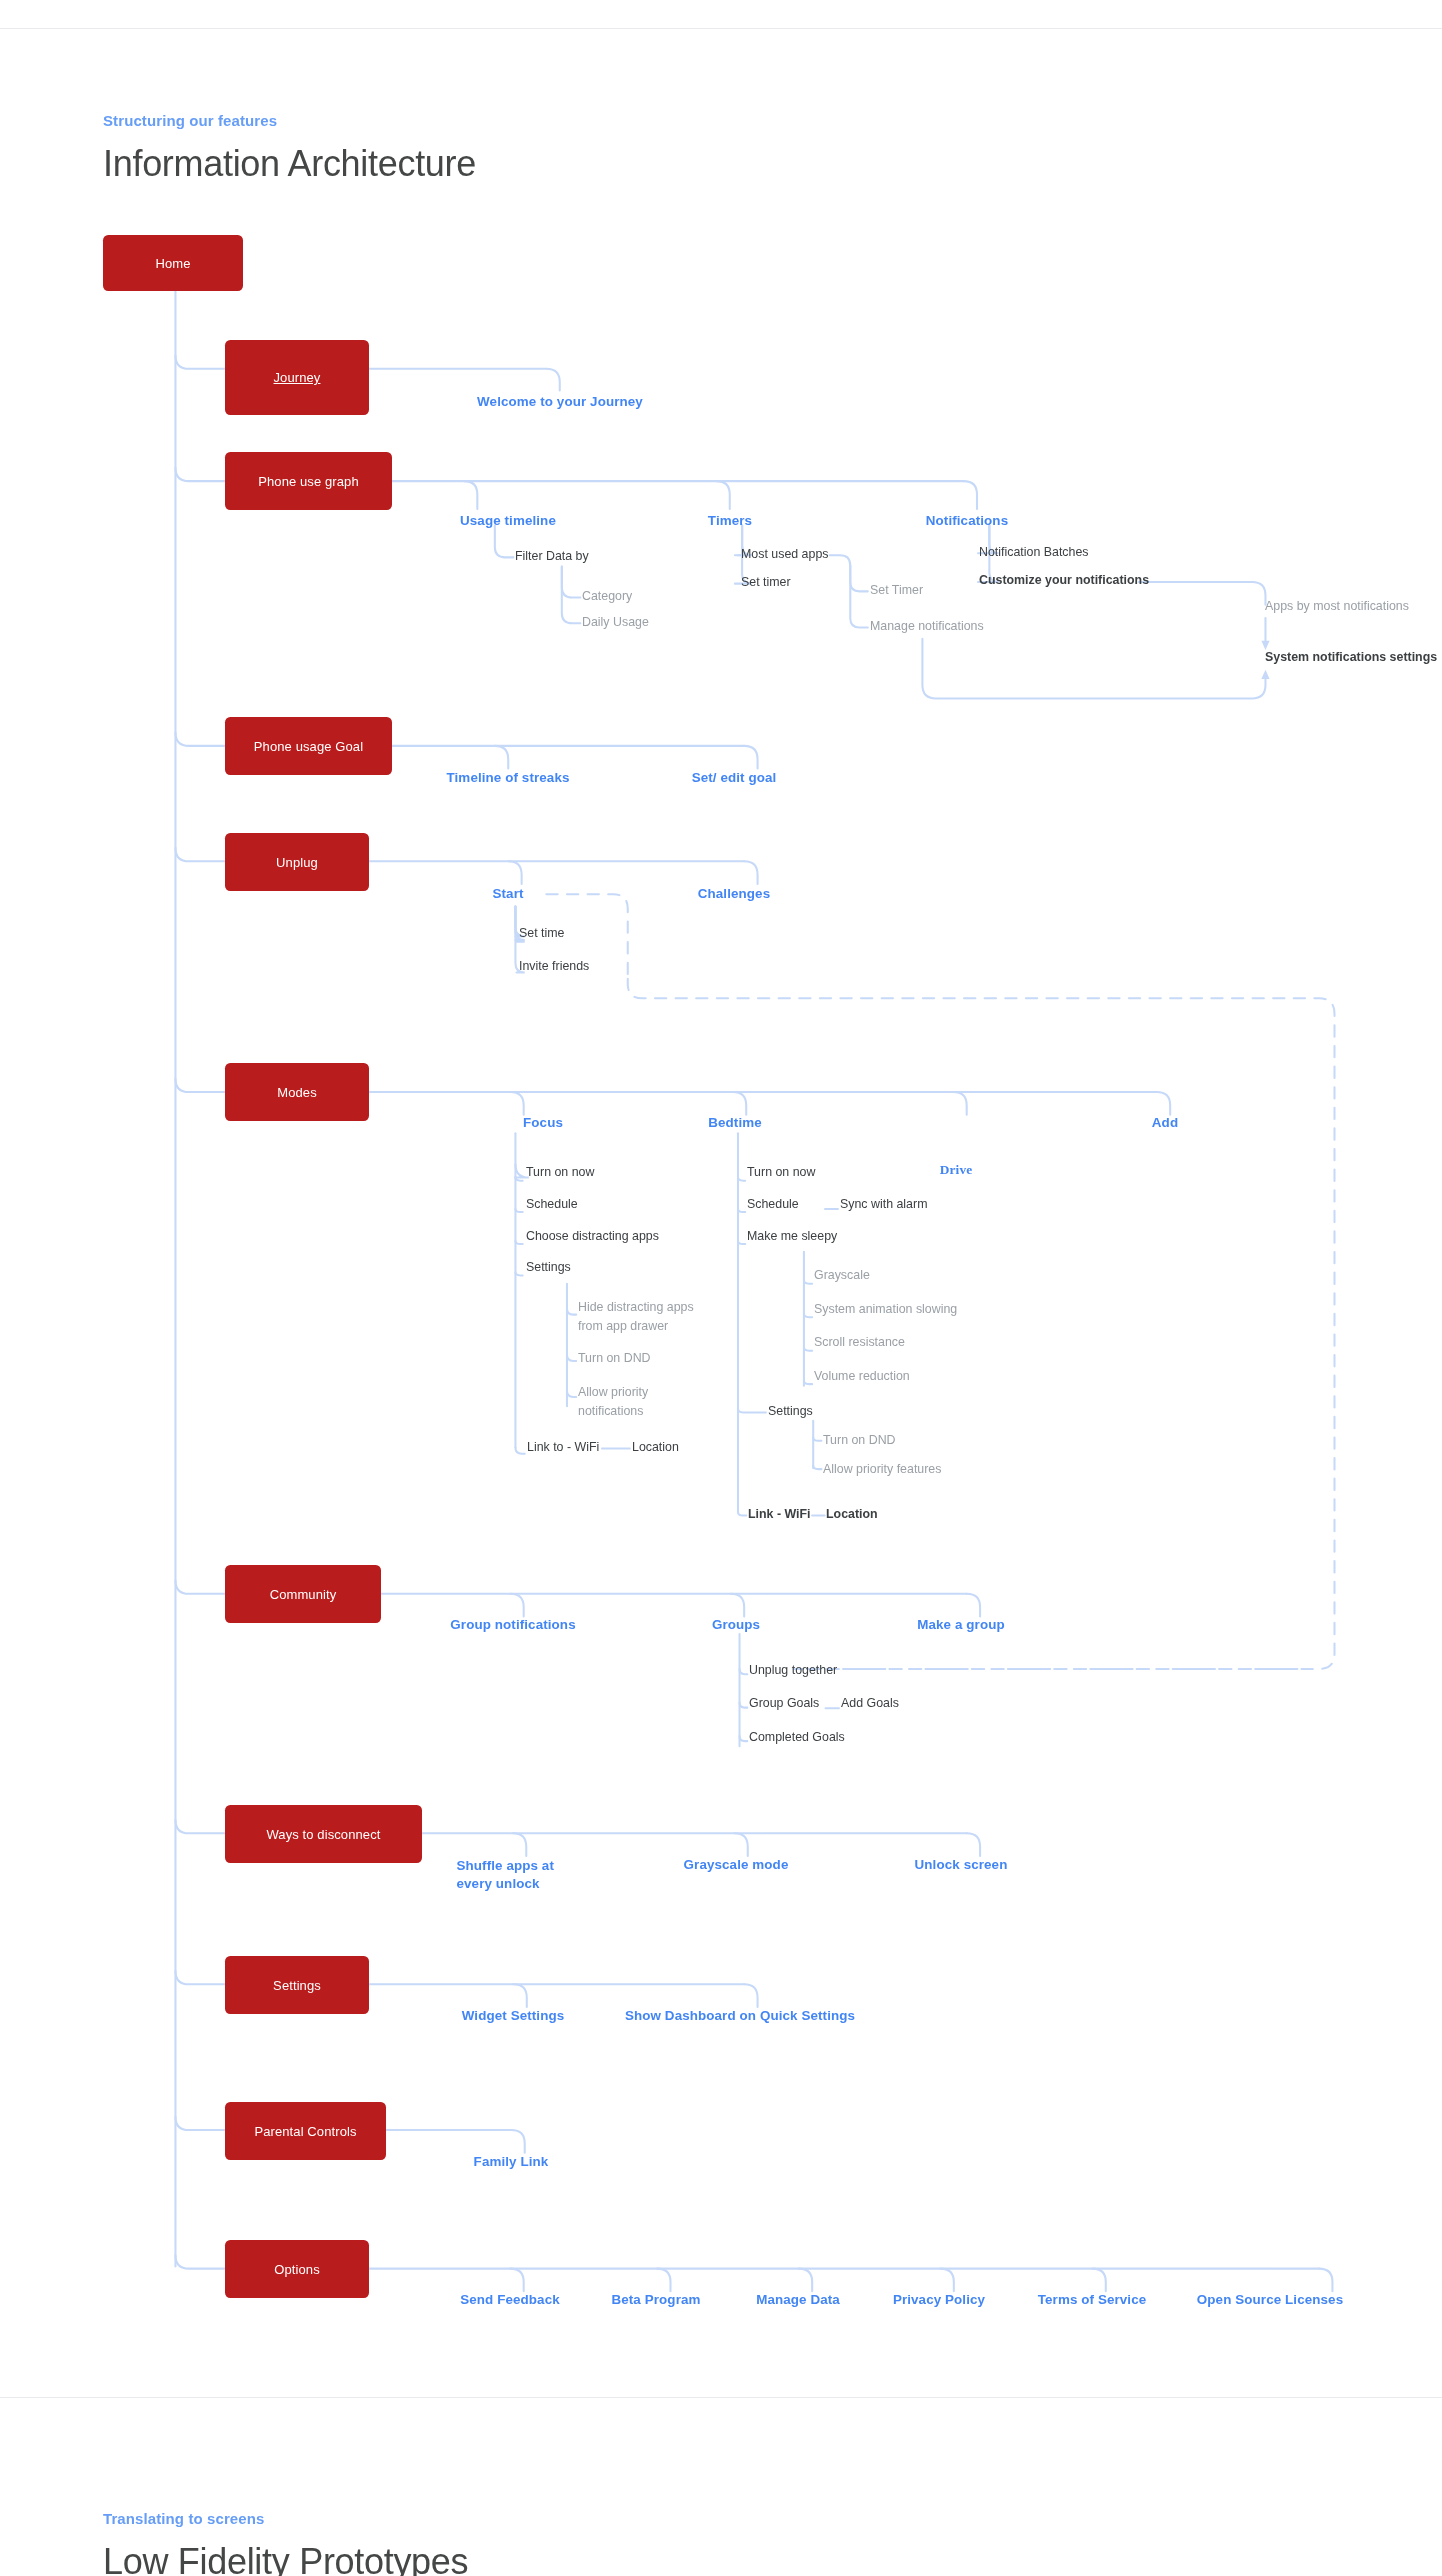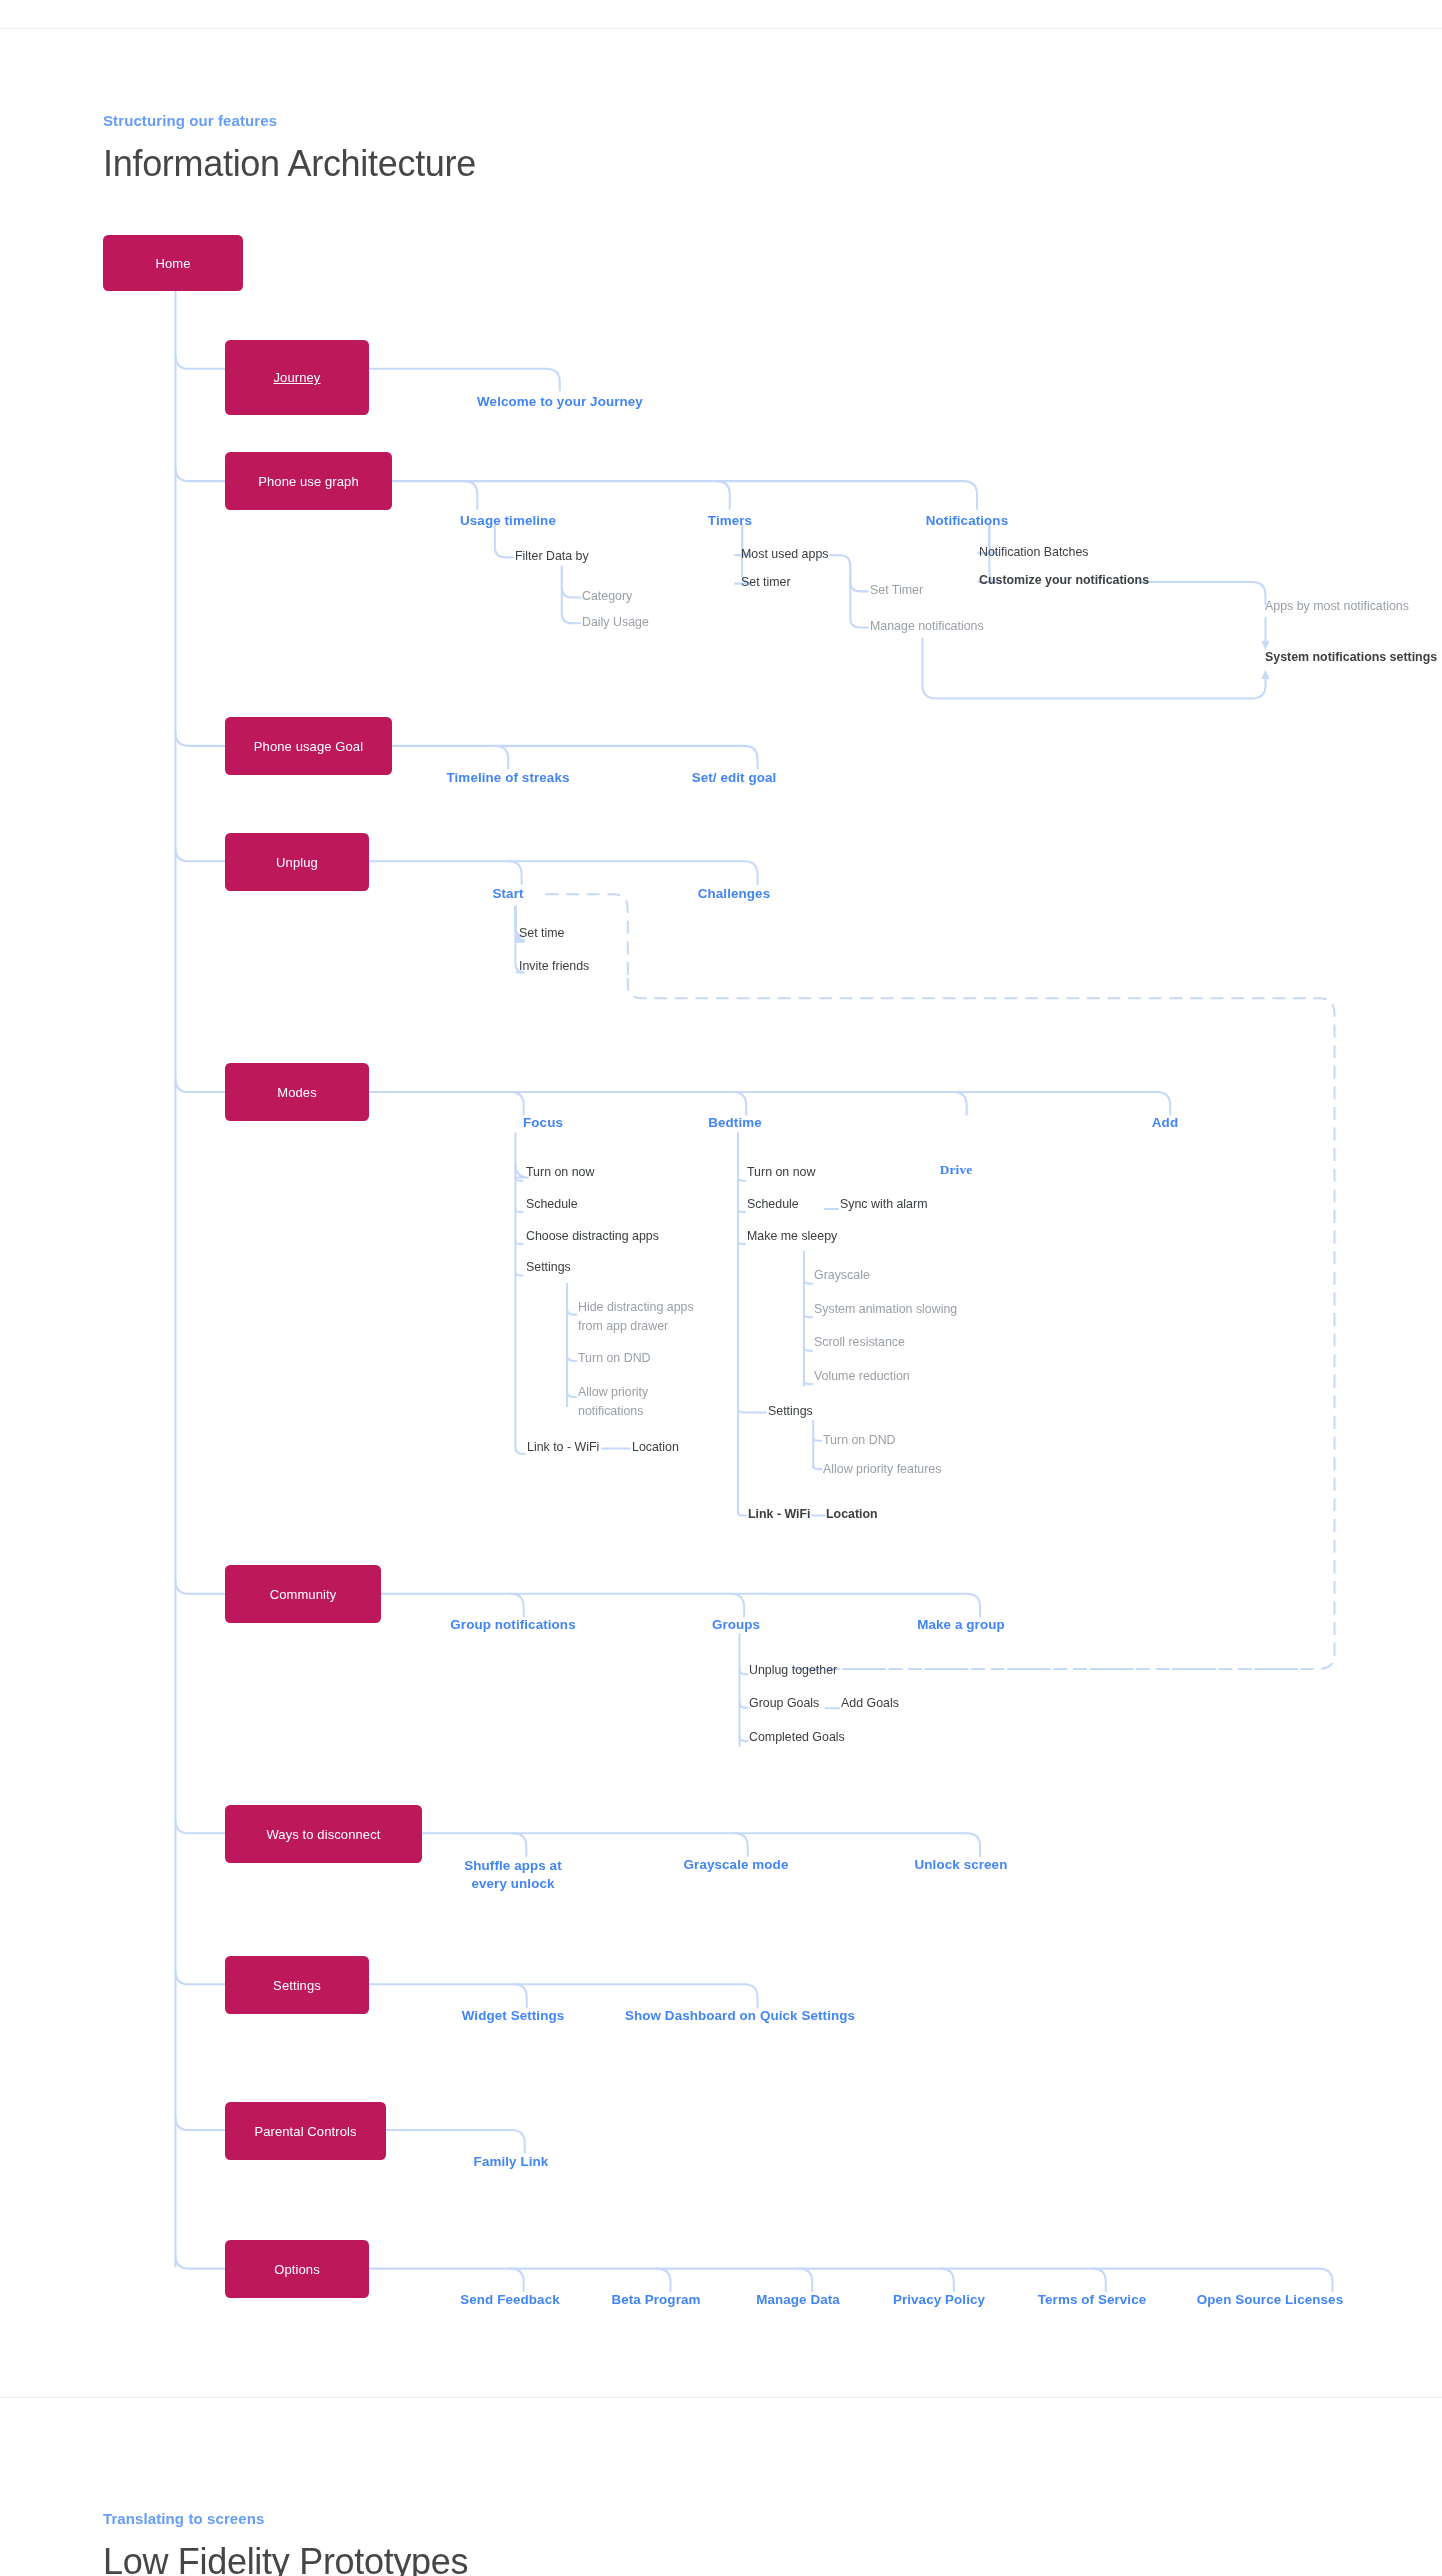--- a/index.html
+++ b/index.html
@@ -26,30 +26,30 @@
   
   #wires{position:absolute;left:0;top:0;width:1443px;height:2588px;}
   #wires path, #wires line{fill:none;stroke:#c6d9f8;stroke-width:4;stroke-linecap:round;}
   #wires .dash{stroke-dasharray:22 18;}
   #wires .dash2{stroke-dasharray:18 14;}
   #wires .arrowline{stroke:#c6d9f8;stroke-width:4;}
   #wires .ah{fill:#c6d9f8;stroke:none;}
 
   
   .node{
-    position:absolute;background:#be185d;border-radius:5.2px;
+    position:absolute;background:#b91c1c;border-radius:5.2px;
     display:flex;align-items:center;justify-content:center;
     color:#ffffff;font-size:13px;font-weight:400;letter-spacing:0.1px;
     box-sizing:border-box;padding:0 4px;text-align:center;
   }
 
   
   .lbl{position:absolute;white-space:nowrap;}
   .l1{color:#4285f4;font-size:13.4px;font-weight:700;letter-spacing:0.1px;}
-  .l1.center{transform:translateX(-50%);text-align:center;}
+  .l1.center{transform:translateX(-50%);}
   .l1.wrap{white-space:normal;width:113px;line-height:1.32;}
   .l2{color:#3c4043;font-size:12.4px;font-weight:400;}
   .l2.b{font-weight:700;}
   .l3{color:#9aa0a6;font-size:12.4px;font-weight:400;}
   .l3.wrap{white-space:normal;width:124px;line-height:1.5;}
 </style>
 </head>
 <body>
 
 <div class="page">

